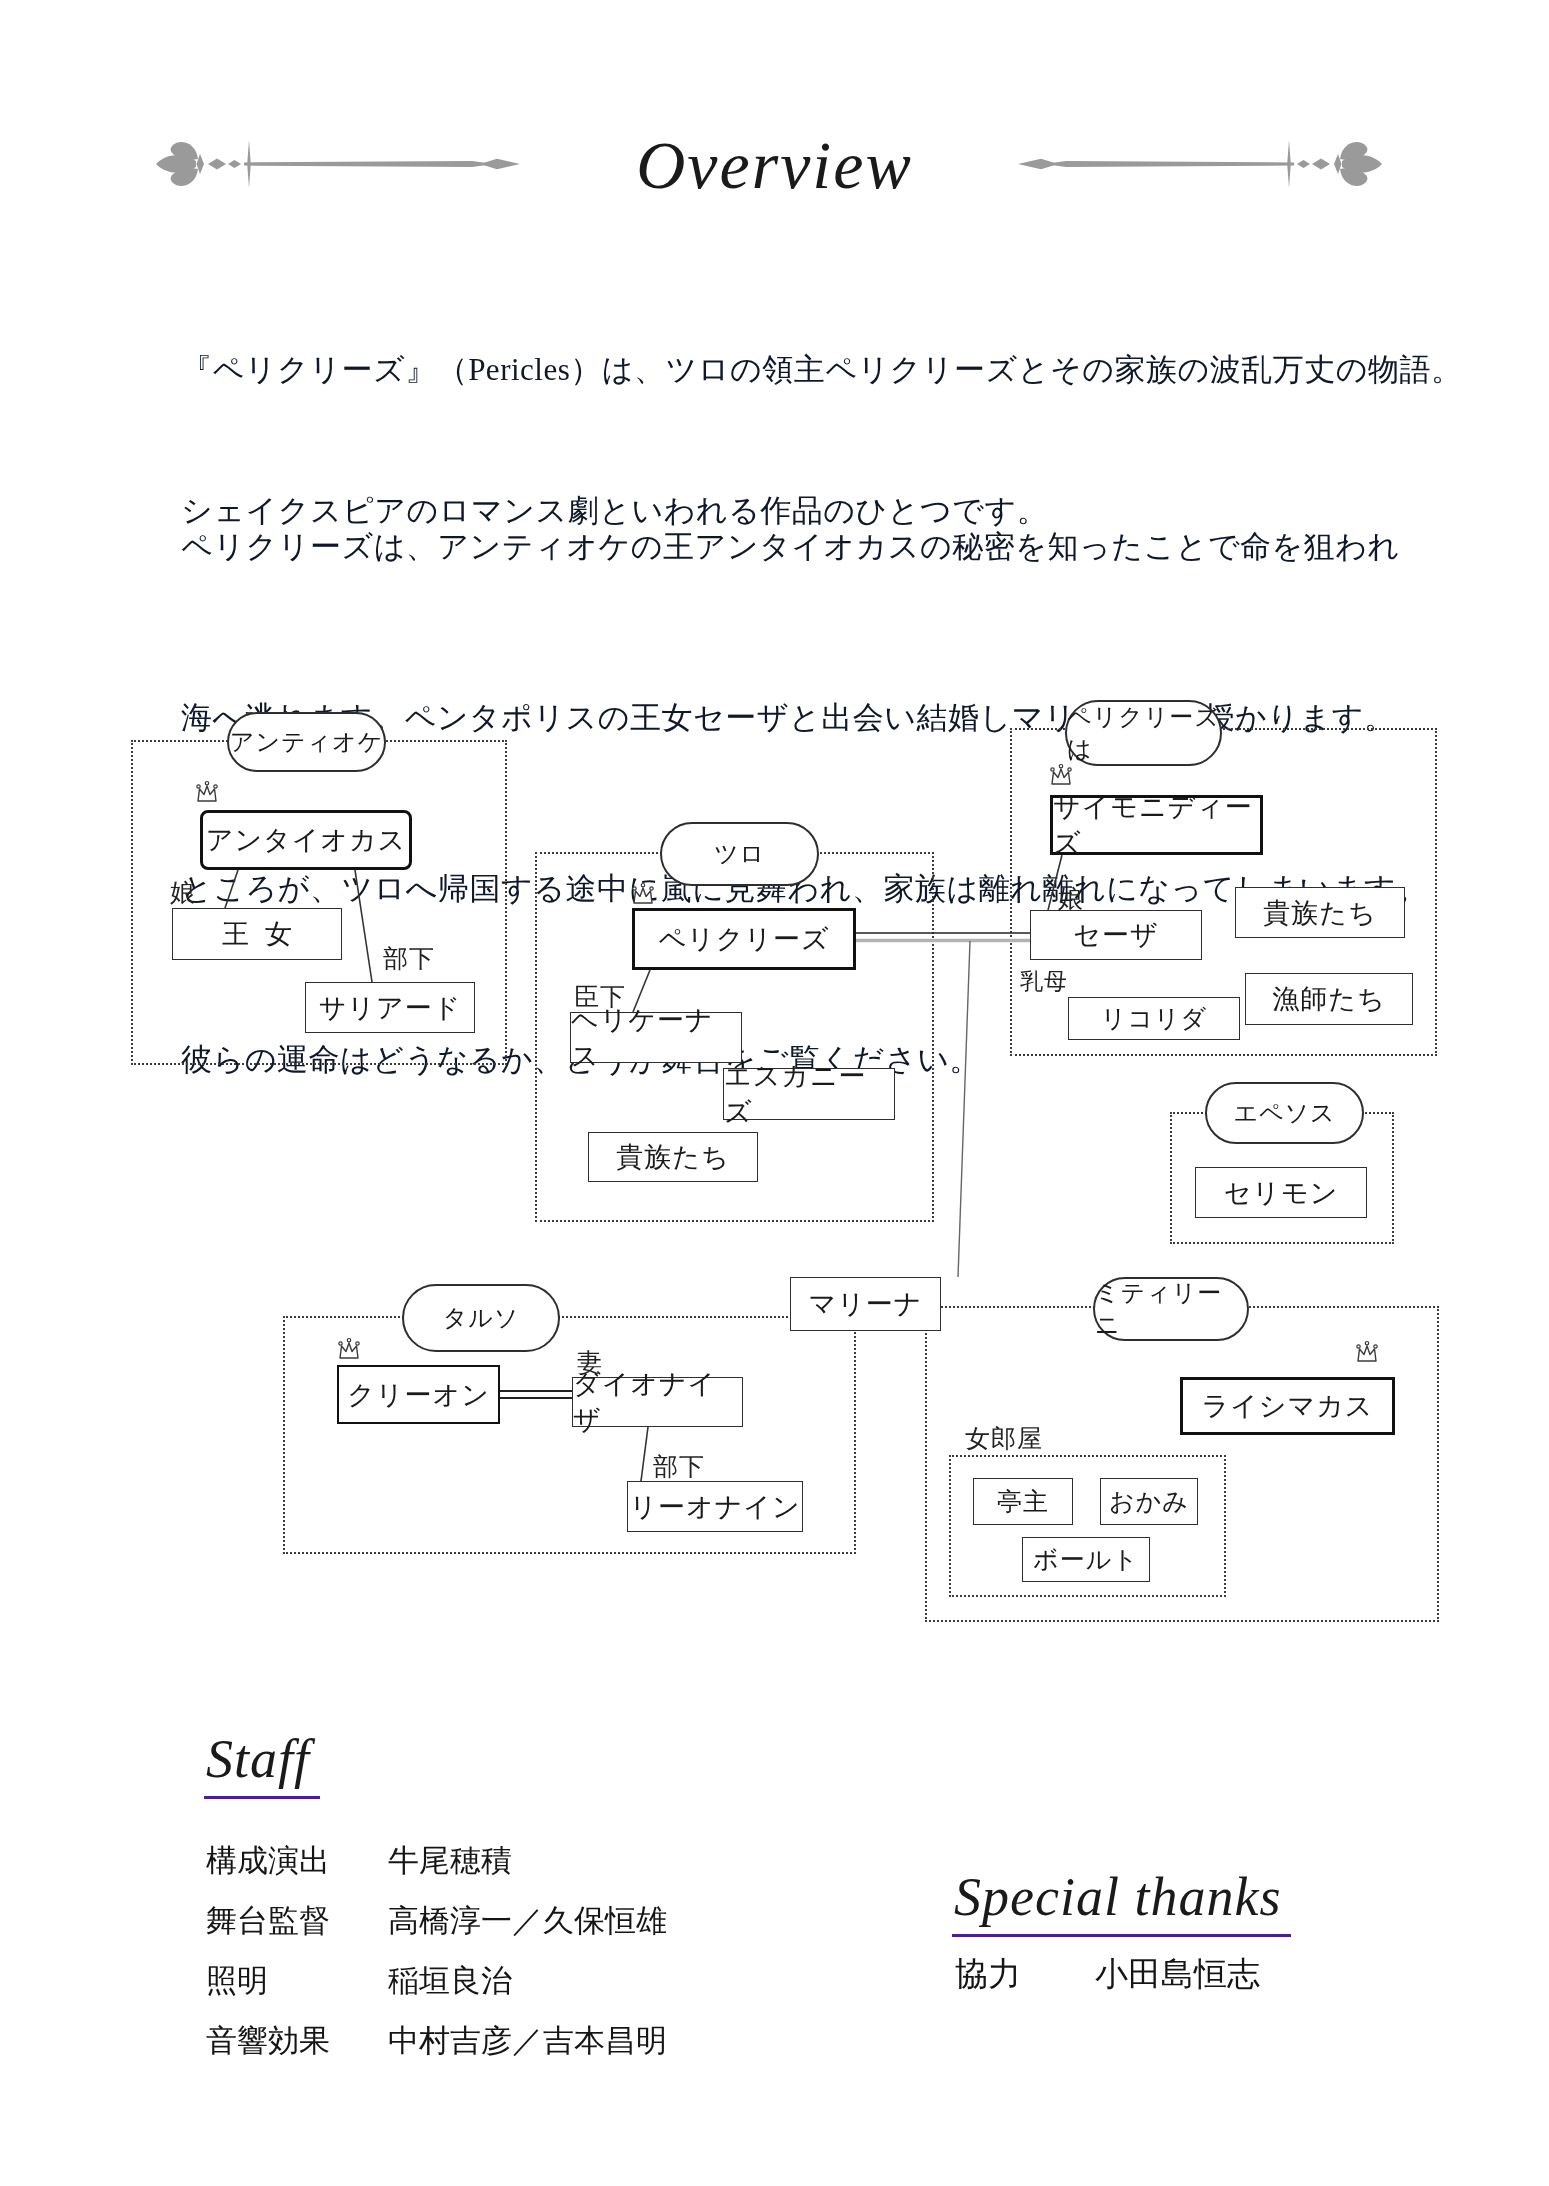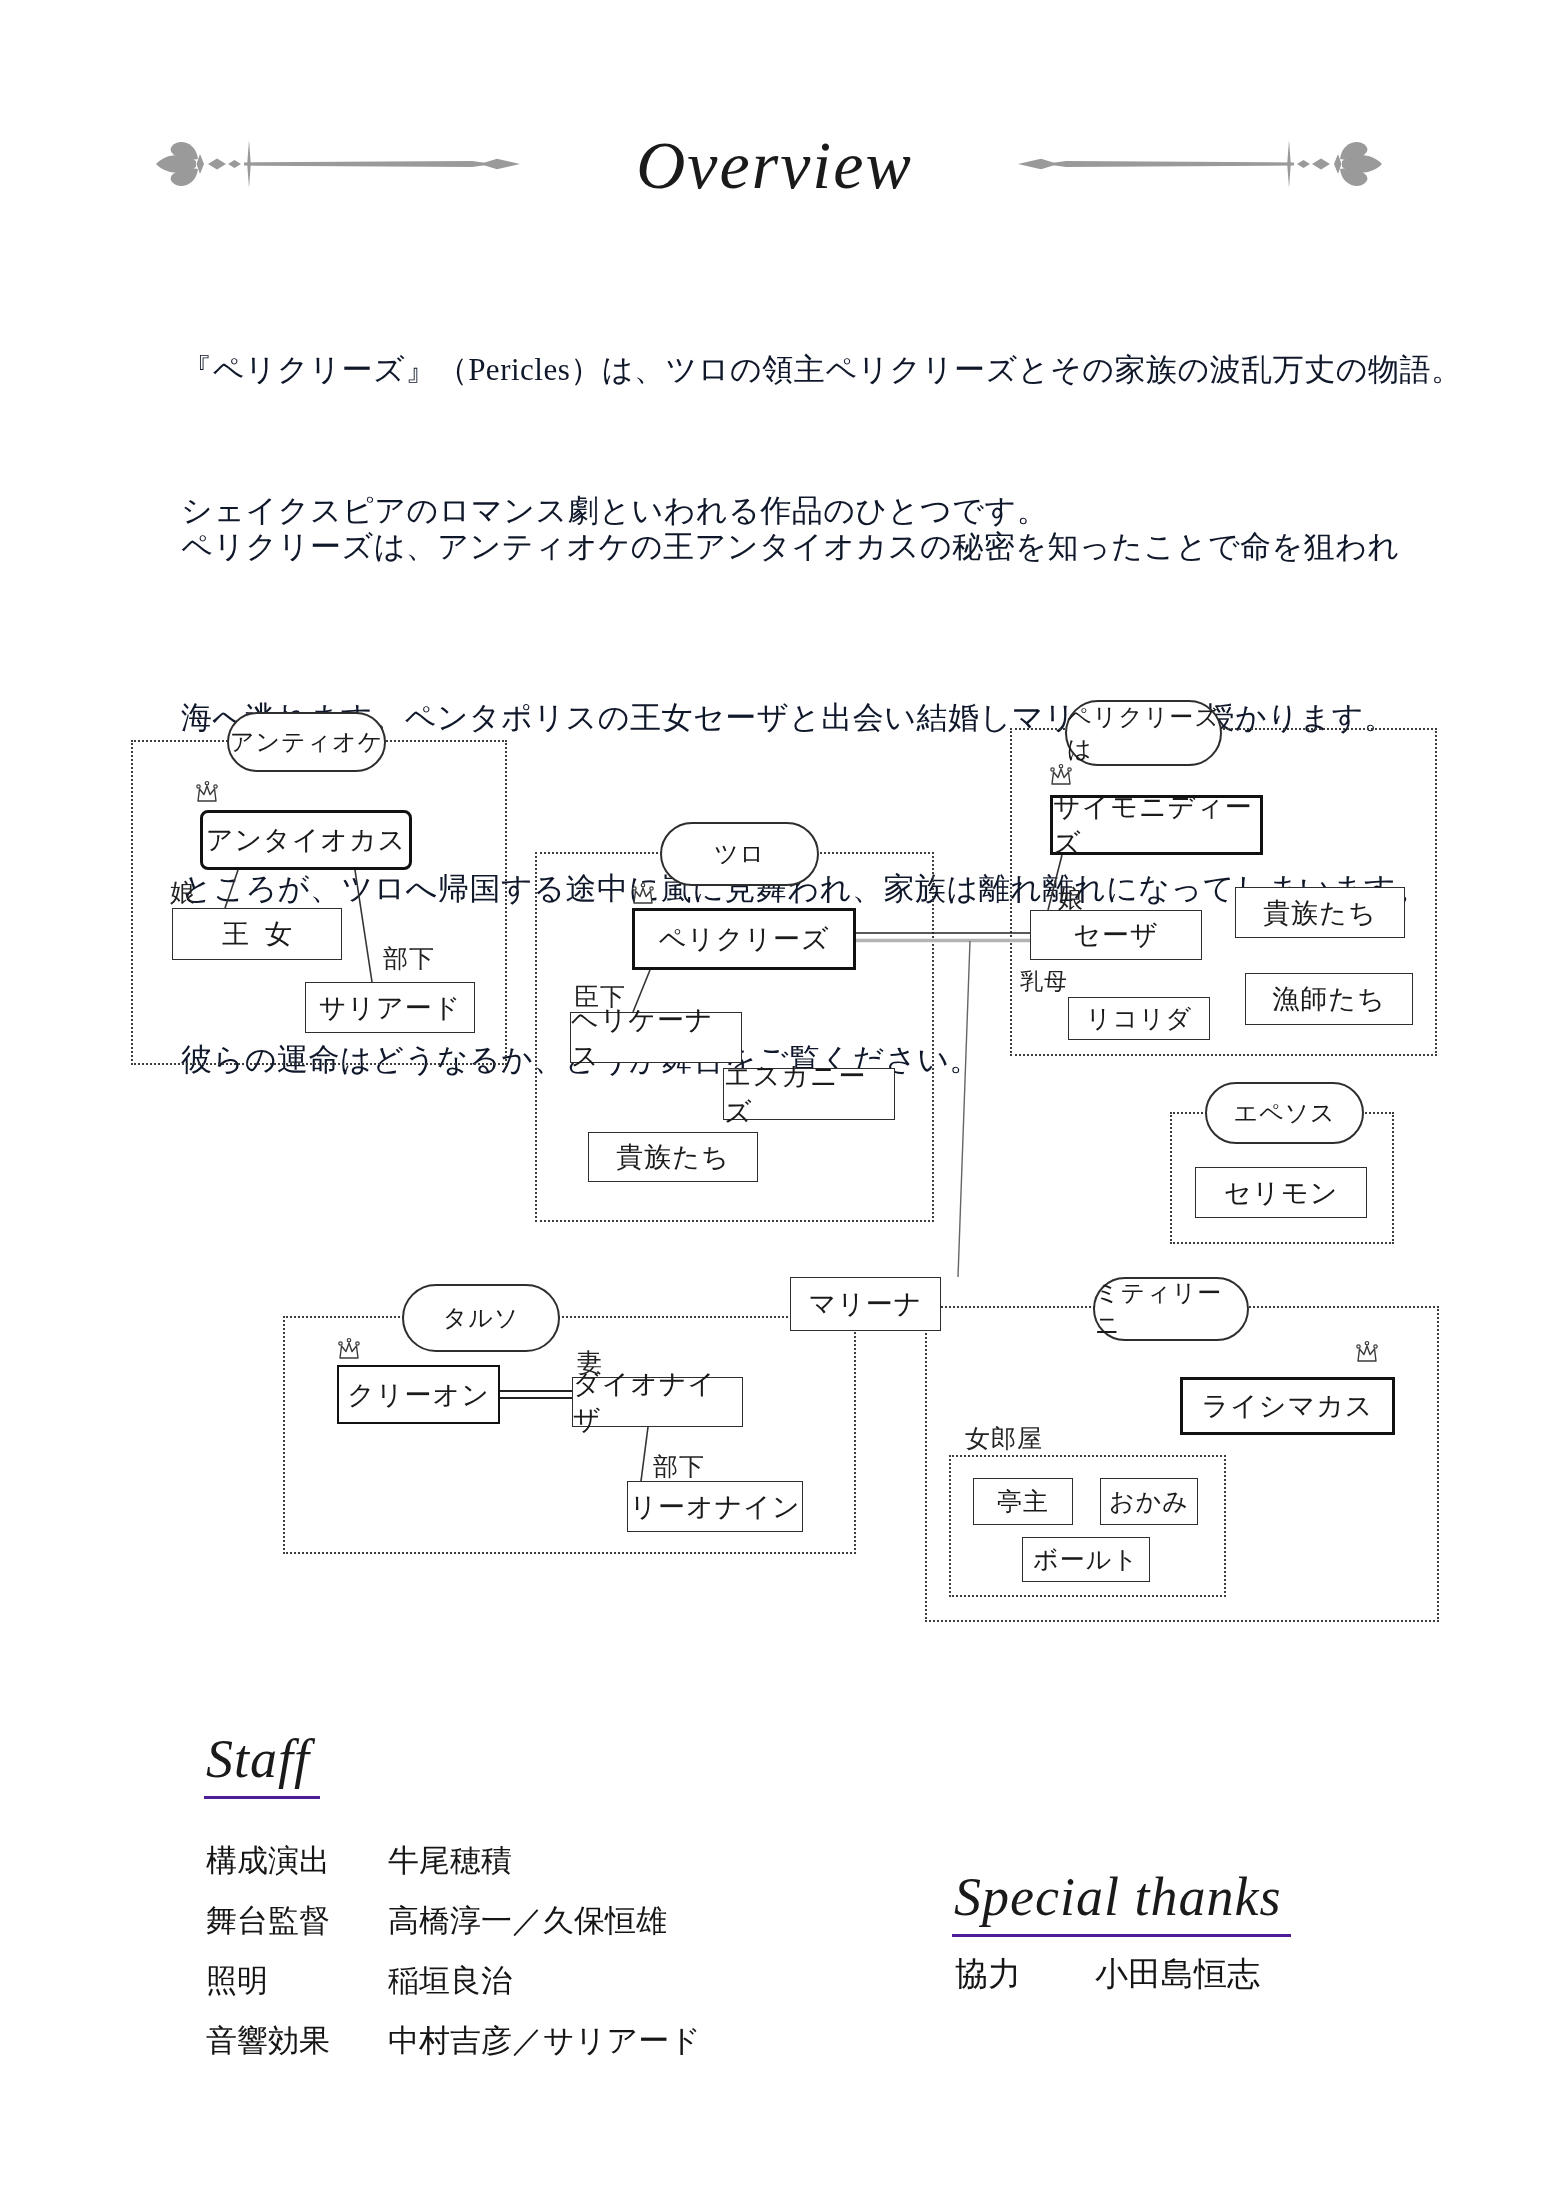--- a/index.html
+++ b/index.html
@@ -145,21 +145,21 @@
 <div class="abs node king" style="left:200px;top:810px;width:212px;height:60px;border-radius:8px;">アンタイオカス</div>
 <div class="abs node wide" style="left:172px;top:908px;width:170px;height:52px;">王女</div>
 <div class="abs node" style="left:305px;top:982px;width:170px;height:51px;">サリアード</div>
 <div class="abs node king" style="left:632px;top:908px;width:224px;height:62px;">ペリクリーズ</div>
 <div class="abs node" style="left:570px;top:1012px;width:172px;height:51px;">ヘリケーナス</div>
 <div class="abs node" style="left:723px;top:1068px;width:172px;height:52px;">エスカニーズ</div>
 <div class="abs node" style="left:588px;top:1132px;width:170px;height:50px;">貴族たち</div>
 <div class="abs node king" style="left:1050px;top:795px;width:213px;height:60px;">サイモニディーズ</div>
 <div class="abs node" style="left:1030px;top:910px;width:172px;height:50px;">セーザ</div>
 <div class="abs node" style="left:1235px;top:887px;width:170px;height:51px;">貴族たち</div>
-<div class="abs node small" style="left:1068px;top:997px;width:142px;height:43px;">リコリダ</div>
+<div class="abs node small" style="left:1068px;top:997px;width:172px;height:43px;">リコリダ</div>
 <div class="abs node" style="left:1245px;top:973px;width:168px;height:52px;">漁師たち</div>
 <div class="abs node" style="left:1195px;top:1167px;width:172px;height:51px;">セリモン</div>
 <div class="abs node king2" style="left:337px;top:1365px;width:163px;height:59px;">クリーオン</div>
 <div class="abs node" style="left:572px;top:1377px;width:171px;height:50px;">ダイオナイザ</div>
 <div class="abs node" style="left:627px;top:1481px;width:176px;height:51px;">リーオナイン</div>
 <div class="abs node" style="left:790px;top:1277px;width:151px;height:54px;text-align:center;">マリーナ</div>
 <div class="abs node king" style="left:1180px;top:1377px;width:215px;height:58px;">ライシマカス</div>
 <div class="abs node small" style="left:973px;top:1478px;width:100px;height:47px;">亭主</div>
 <div class="abs node small" style="left:1100px;top:1478px;width:98px;height:47px;">おかみ</div>
 <div class="abs node small" style="left:1022px;top:1537px;width:128px;height:45px;">ボールト</div>
@@ -182,21 +182,21 @@
   <div class="row">
     <span class="role">舞台監督</span>
     <span class="name">高橋淳一／久保恒雄</span>
   </div>
   <div class="row">
     <span class="role">照明</span>
     <span class="name">稲垣良治</span>
   </div>
   <div class="row">
     <span class="role">音響効果</span>
-    <span class="name">中村吉彦／サリアード</span>
+    <span class="name">中村吉彦／吉本昌明</span>
   </div>
 </div>
 
 <div class="abs sec-head" style="left:952px;top:1866px;">Special thanks</div>
 <div class="abs credits" style="left:955px;top:1952px;">
   <div class="row thanks-row">
     <span class="role">協力</span>
     <span class="name">小田島恒志</span>
   </div>
 </div>

